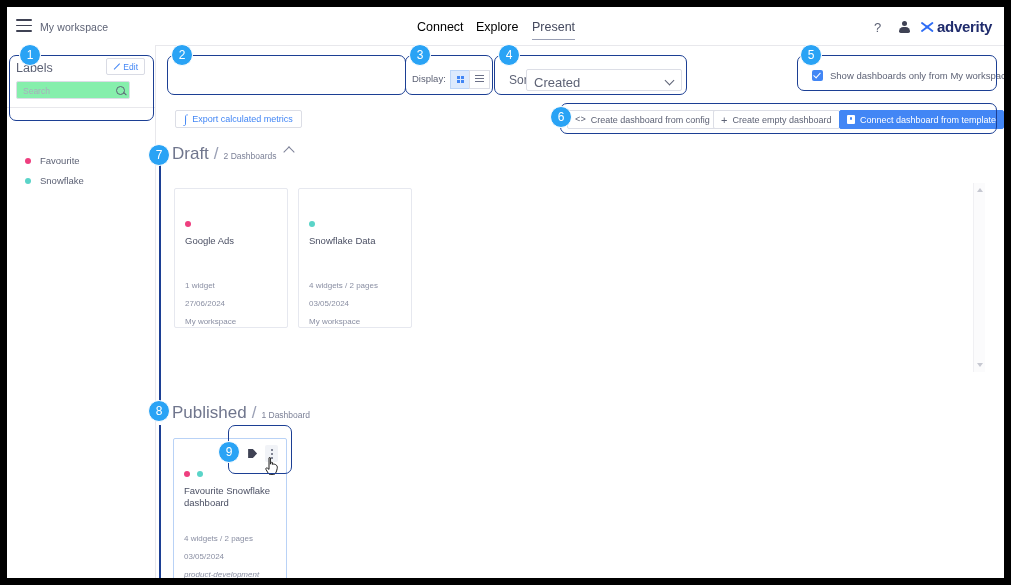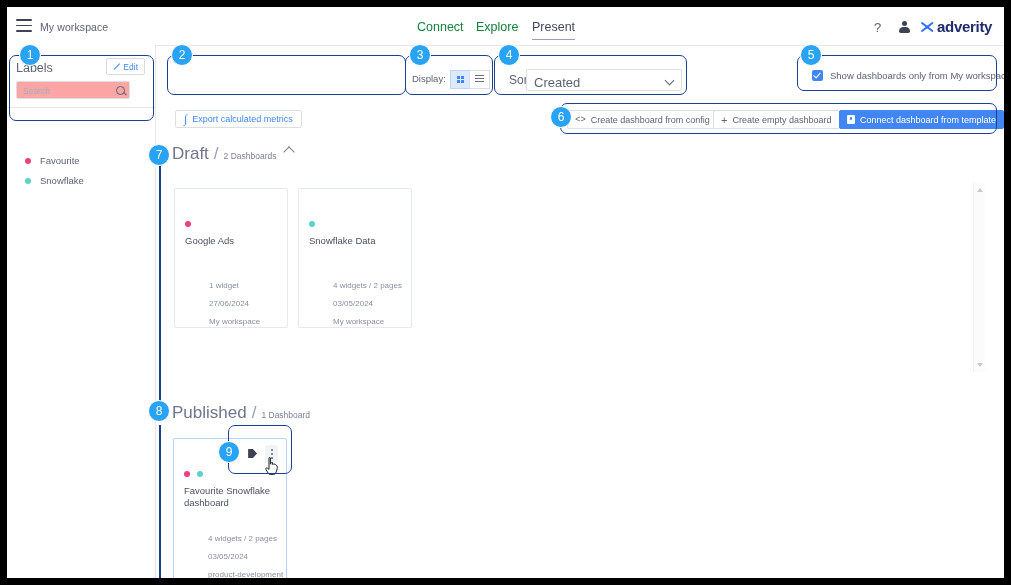--- a/index.html
+++ b/index.html
@@ -50,21 +50,21 @@
     position: absolute;
     left: 33px; top: 14px;
     font-size: 10.5px;
     color: #5d6275;
     letter-spacing: .1px;
   }
   .nav-item {
     position: absolute;
     top: 13px;
     font-size: 12.5px;
-    color: #15803d;
+    color: #000000;
     padding-bottom: 5px;
     cursor: pointer;
   }
   .nav-item.active {
     color: #44495e;
     border-bottom: 1.5px solid #9aa0b5;
   }
   #nav-connect { left: 410px; }
   #nav-explore { left: 469px; }
   #nav-present { left: 525px; }
@@ -146,21 +146,21 @@
     width: 8px; height: 1.3px;
     background: #4286f5;
     transform: rotate(-45deg);
   }
   #label-search {
     position: absolute;
     left: 9px; top: 36px;
     width: 112px; height: 16px;
     border: 1px solid #dcdee6;
     border-radius: 2px;
-    background: #fca5a5;
+    background: #86efac;
   }
   #label-search input {
     position: absolute;
     left: 4px; top: 0;
     width: 92px; height: 16px;
     border: 0; outline: 0;
     font-size: 8.5px;
     color: #5d6275;
     font-family: "Liberation Sans", sans-serif;
     background: transparent;
@@ -459,28 +459,27 @@
     width: 94px;
     font-size: 9.5px;
     color: #4a4f63;
     line-height: 12px;
   }
   .card-meta {
     position: absolute;
     left: 10px;
     font-size: 8px;
     color: #8a8fa3;
-    margin-left: 24px;
   }
   .card-widgets { top: 92px; }
   .card-date { top: 110px; }
   .card-owner { top: 128px; }
   #card-2 .card-widgets { top: 95px; }
   #card-2 .card-date { top: 113px; }
-  #card-2 .card-owner { top: 131px; }
+  #card-2 .card-owner { top: 131px; font-style: italic; }
 
   
   #tag-icon {
     position: absolute;
     left: 240px; top: 441px;
     width: 11px; height: 11px;
     cursor: pointer;
   }
   #kebab-icon {
     position: absolute;

